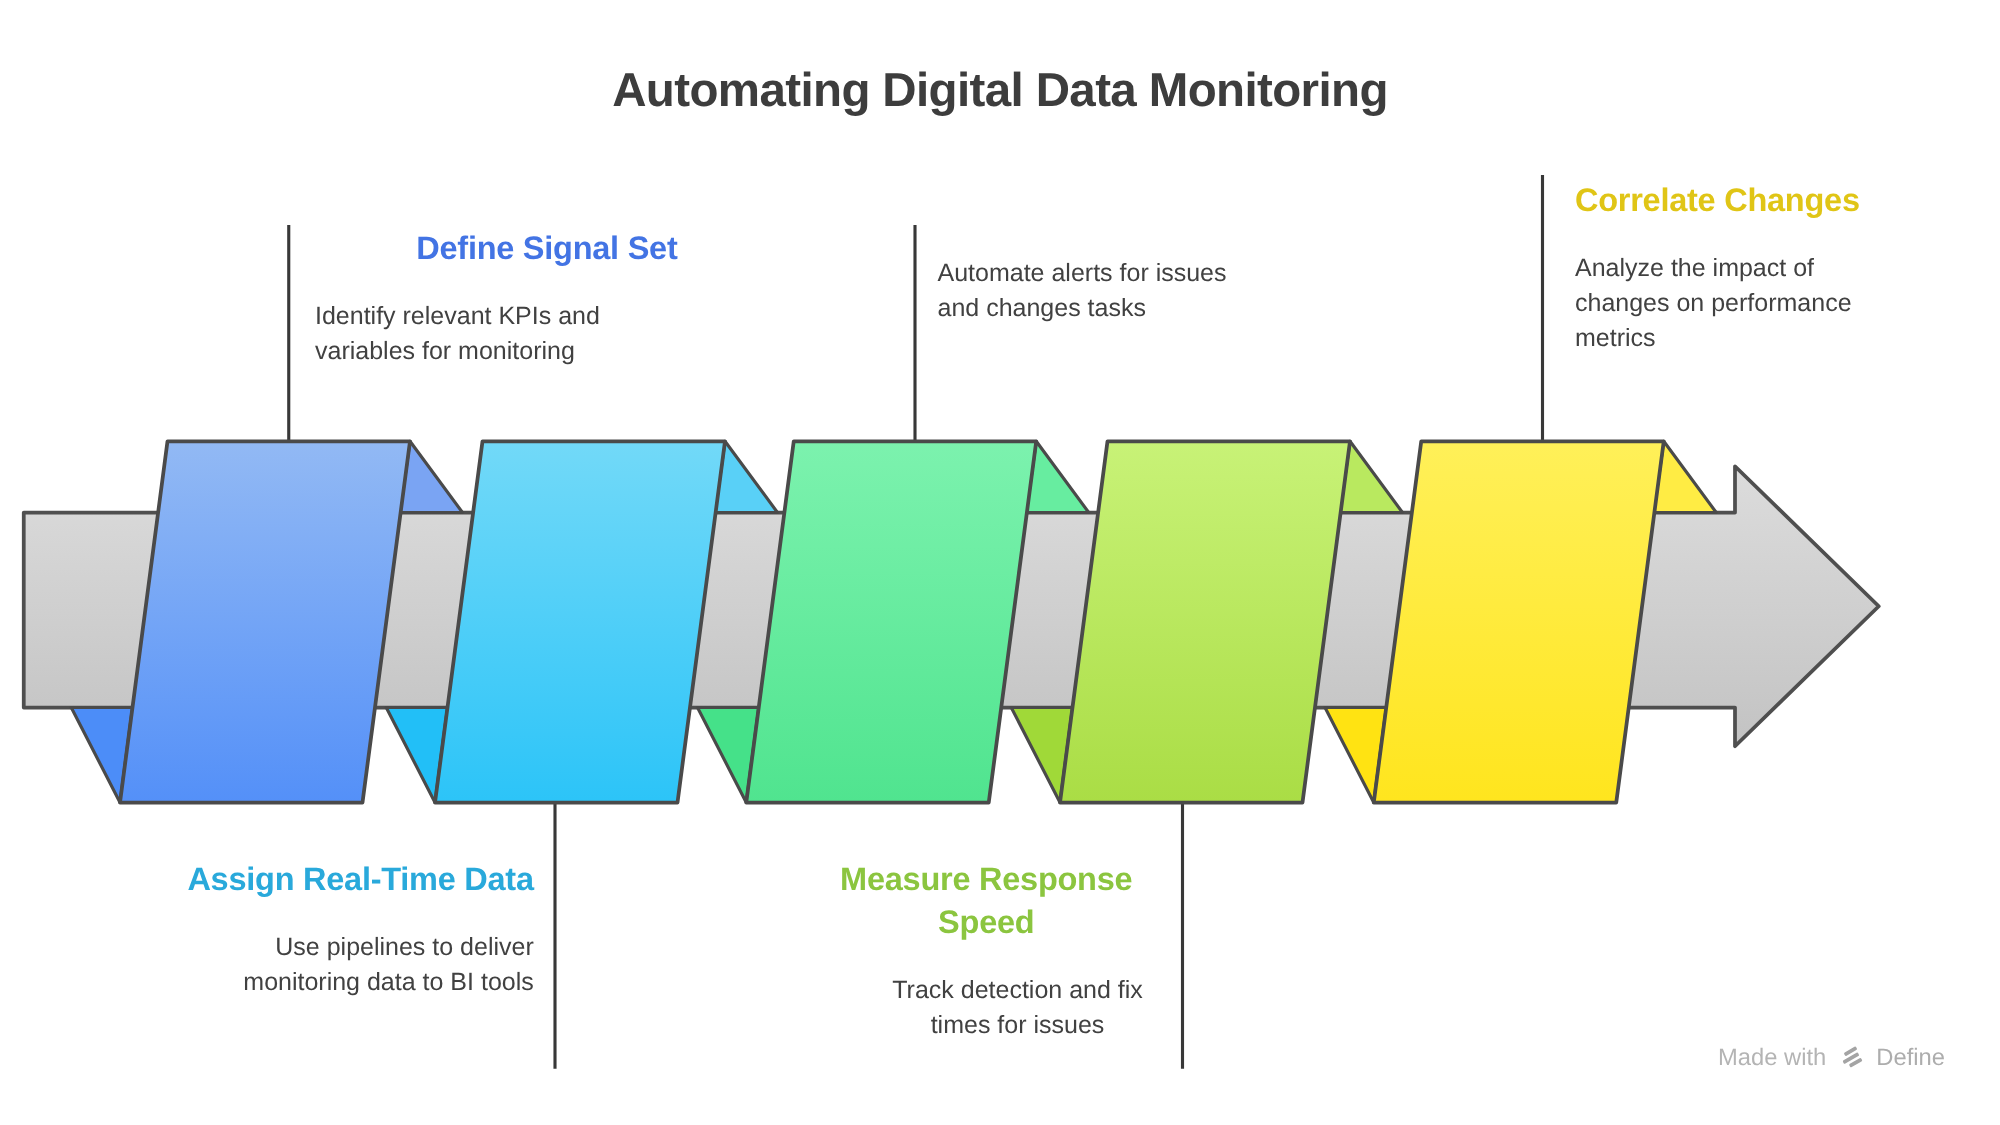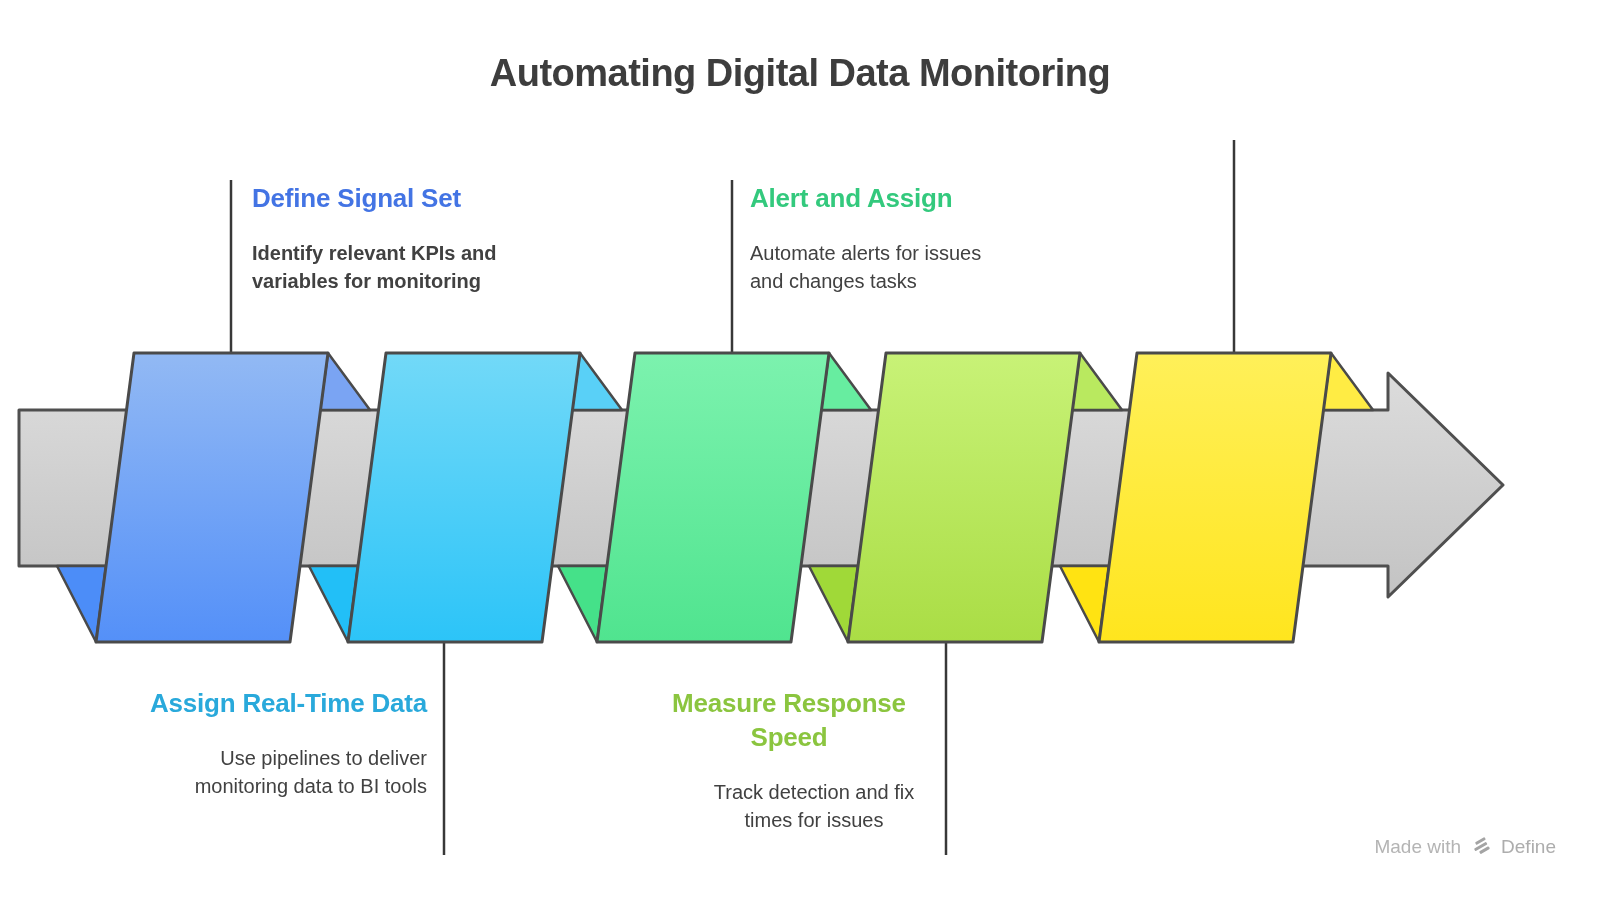--- a/index.html
+++ b/index.html
@@ -13,21 +13,21 @@
   }
   .diagram-svg{position:absolute;left:0;top:0;width:1600px;height:900px;}
   .callout{position:absolute;}
   .callout h3{
     margin:0;font-size:26px;font-weight:bold;line-height:34px;letter-spacing:-0.2px;
   }
   .callout .desc{
     margin-top:24px;font-size:20px;line-height:28px;color:#414141;
   }
   .c1{left:252px;top:181px;width:290px;}
-  .c1 .desc{width:270px;font-weight:bold;}
+  .c1 .desc{width:270px;}
   .c3{left:750px;top:181px;width:290px;}
   .c3 .desc{width:250px;}
   .c5{left:1260px;top:143px;width:260px;}
   .c5 .desc{width:240px;}
   .c2{top:686px;right:1173px;width:280px;text-align:right;}
   .c2 .desc{width:280px;margin-left:auto;}
   .c4{top:686px;right:671px;width:280px;text-align:center;}
   .c4 .desc{width:230px;margin-left:auto;margin-top:24px;}
   .watermark{
     position:absolute;right:44px;top:836px;display:flex;align-items:center;gap:9px;
@@ -103,29 +103,32 @@
     </g>
 
     <g>
       <polygon points="1331,353 1373,410 1323,410" stroke="#4a4a4a" stroke-width="2.5" stroke-linejoin="round" fill="#ffec44"></polygon>
       <polygon points="1060,566 1109,566 1099,642" stroke="#4a4a4a" stroke-width="2.5" stroke-linejoin="round" fill="#ffe312"></polygon>
       <polygon points="1137,353 1331,353 1293,642 1099,642" fill="url(#grad4)" stroke="#4a4a4a" stroke-width="3" stroke-linejoin="round"></polygon>
     </g>
   </svg>
 
   <div class="callout c1">
-    <h3 style="color: rgb(67, 116, 228);">Define Signal Set</h3>
+    <h3 style="color: rgb(67, 116, 228); text-align: right;">Define Signal Set</h3>
     <div class="desc">Identify relevant KPIs and variables for monitoring</div>
   </div>
 
   <div class="callout c3">
-    <h3 style="color: rgb(51, 201, 125);">Alert and Assign</h3>
     <div class="desc">Automate alerts for issues and changes tasks</div>
   </div>
 
+  <div class="callout c5">
+    <h3 style="color: rgb(224, 197, 22);">Correlate Changes</h3>
+    <div class="desc">Analyze the impact of changes on performance metrics</div>
+  </div>
 
   <div class="callout c2">
     <h3 style="color: rgb(41, 169, 219);">Assign Real-Time Data</h3>
     <div class="desc">Use pipelines to deliver monitoring data to BI tools</div>
   </div>
 
   <div class="callout c4">
     <h3 style="color: rgb(139, 197, 63);">Measure Response Speed</h3>
     <div class="desc">Track detection and fix times for issues</div>
   </div>

